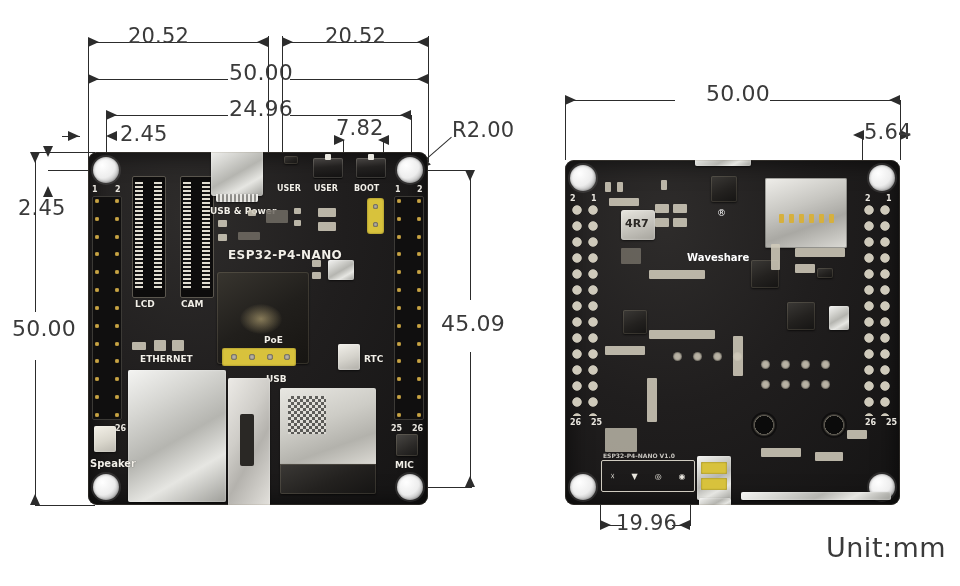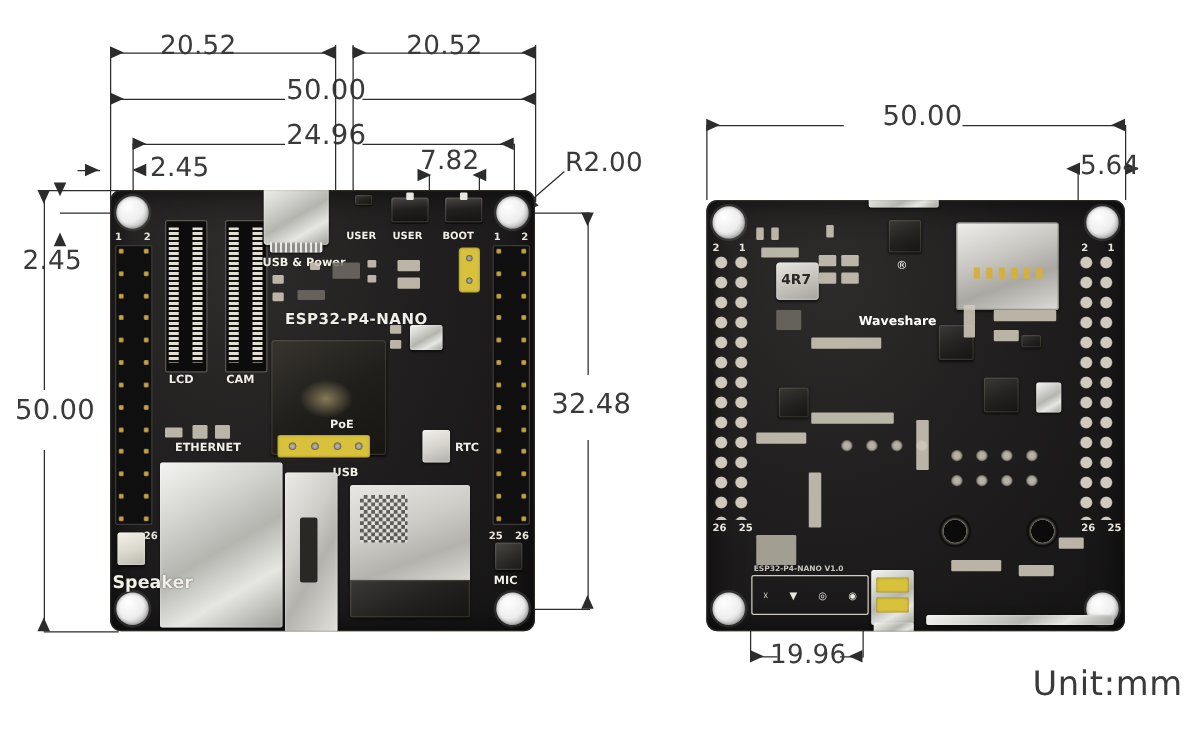--- a/index.html
+++ b/index.html
@@ -178,21 +178,21 @@
     <div class="dimtext big" style="left:12px;top:318px;">50.00</div>
 
     <div class="exth" style="left:35px;top:152px;width:60px;"></div>
     <div class="exth" style="left:48px;top:170px;width:60px;"></div>
     <div class="exth" style="left:35px;top:505px;width:60px;"></div>
 
     <div class="vline" style="left:470px;top:170px;height:130px;"></div>
     <div class="vline" style="left:470px;top:352px;height:135px;"></div>
     <div class="arr down" style="left:465px;top:170px;"></div>
     <div class="arr up" style="left:465px;top:476px;"></div>
-    <div class="dimtext big" style="left:441px;top:313px;">32.48</div>
+    <div class="dimtext big" style="left:441px;top:313px;">45.09</div>
     <div class="exth" style="left:412px;top:170px;width:60px;"></div>
     <div class="exth" style="left:412px;top:487px;width:60px;"></div>
 
     <div class="pcb" style="left:88px;top:152px;width:340px;height:353px;">
 
       <div class="hole" style="left:5px;top:5px;"></div>
       <div class="hole" style="left:309px;top:5px;"></div>
       <div class="hole" style="left:5px;top:322px;"></div>
       <div class="hole" style="left:309px;top:322px;"></div>
 
@@ -385,21 +385,21 @@
         background:linear-gradient(120deg,#eceae6 0%,#cfcdc8 38%,#b4b2ad 60%,#e3e1dc 100%);"></div>
       <div style="position:absolute;left:152px;top:262px;width:14px;height:52px;background:#2a2825;border-radius:2px;"></div>
 
       <div class="wsmod" style="left:192px;top:236px;width:96px;height:78px;"></div>
       <div style="position:absolute;left:200px;top:244px;width:38px;height:38px;opacity:.7;
         background:repeating-conic-gradient(#2a2a28 0 25%, #e4e2dc 0 50%);background-size:6px 6px;"></div>
       <div class="chip" style="left:192px;top:312px;width:96px;height:30px;border-radius:0 0 2px 2px;"></div>
 
       <div class="metal" style="left:6px;top:274px;width:22px;height:26px;
         background:linear-gradient(160deg,#f4f1e8 0%,#dad7cd 55%,#bab7ae 100%);"></div>
-      <div class="silk" style="left:2px;top:306px;font-size:14px;">Speaker</div>
+      <div class="silk" style="left:2px;top:306px;font-size:10px;">Speaker</div>
 
       <div class="chip" style="left:308px;top:282px;width:22px;height:22px;
         background:linear-gradient(150deg,#4a4845 0%,#2b2927 60%,#191817 100%);"></div>
       <div class="silk" style="left:307px;top:308px;font-size:9px;">MIC</div>
     </div>
   </div>
 
   <div>
 
     <div class="hline" style="left:565px;top:100px;width:110px;"></div>

